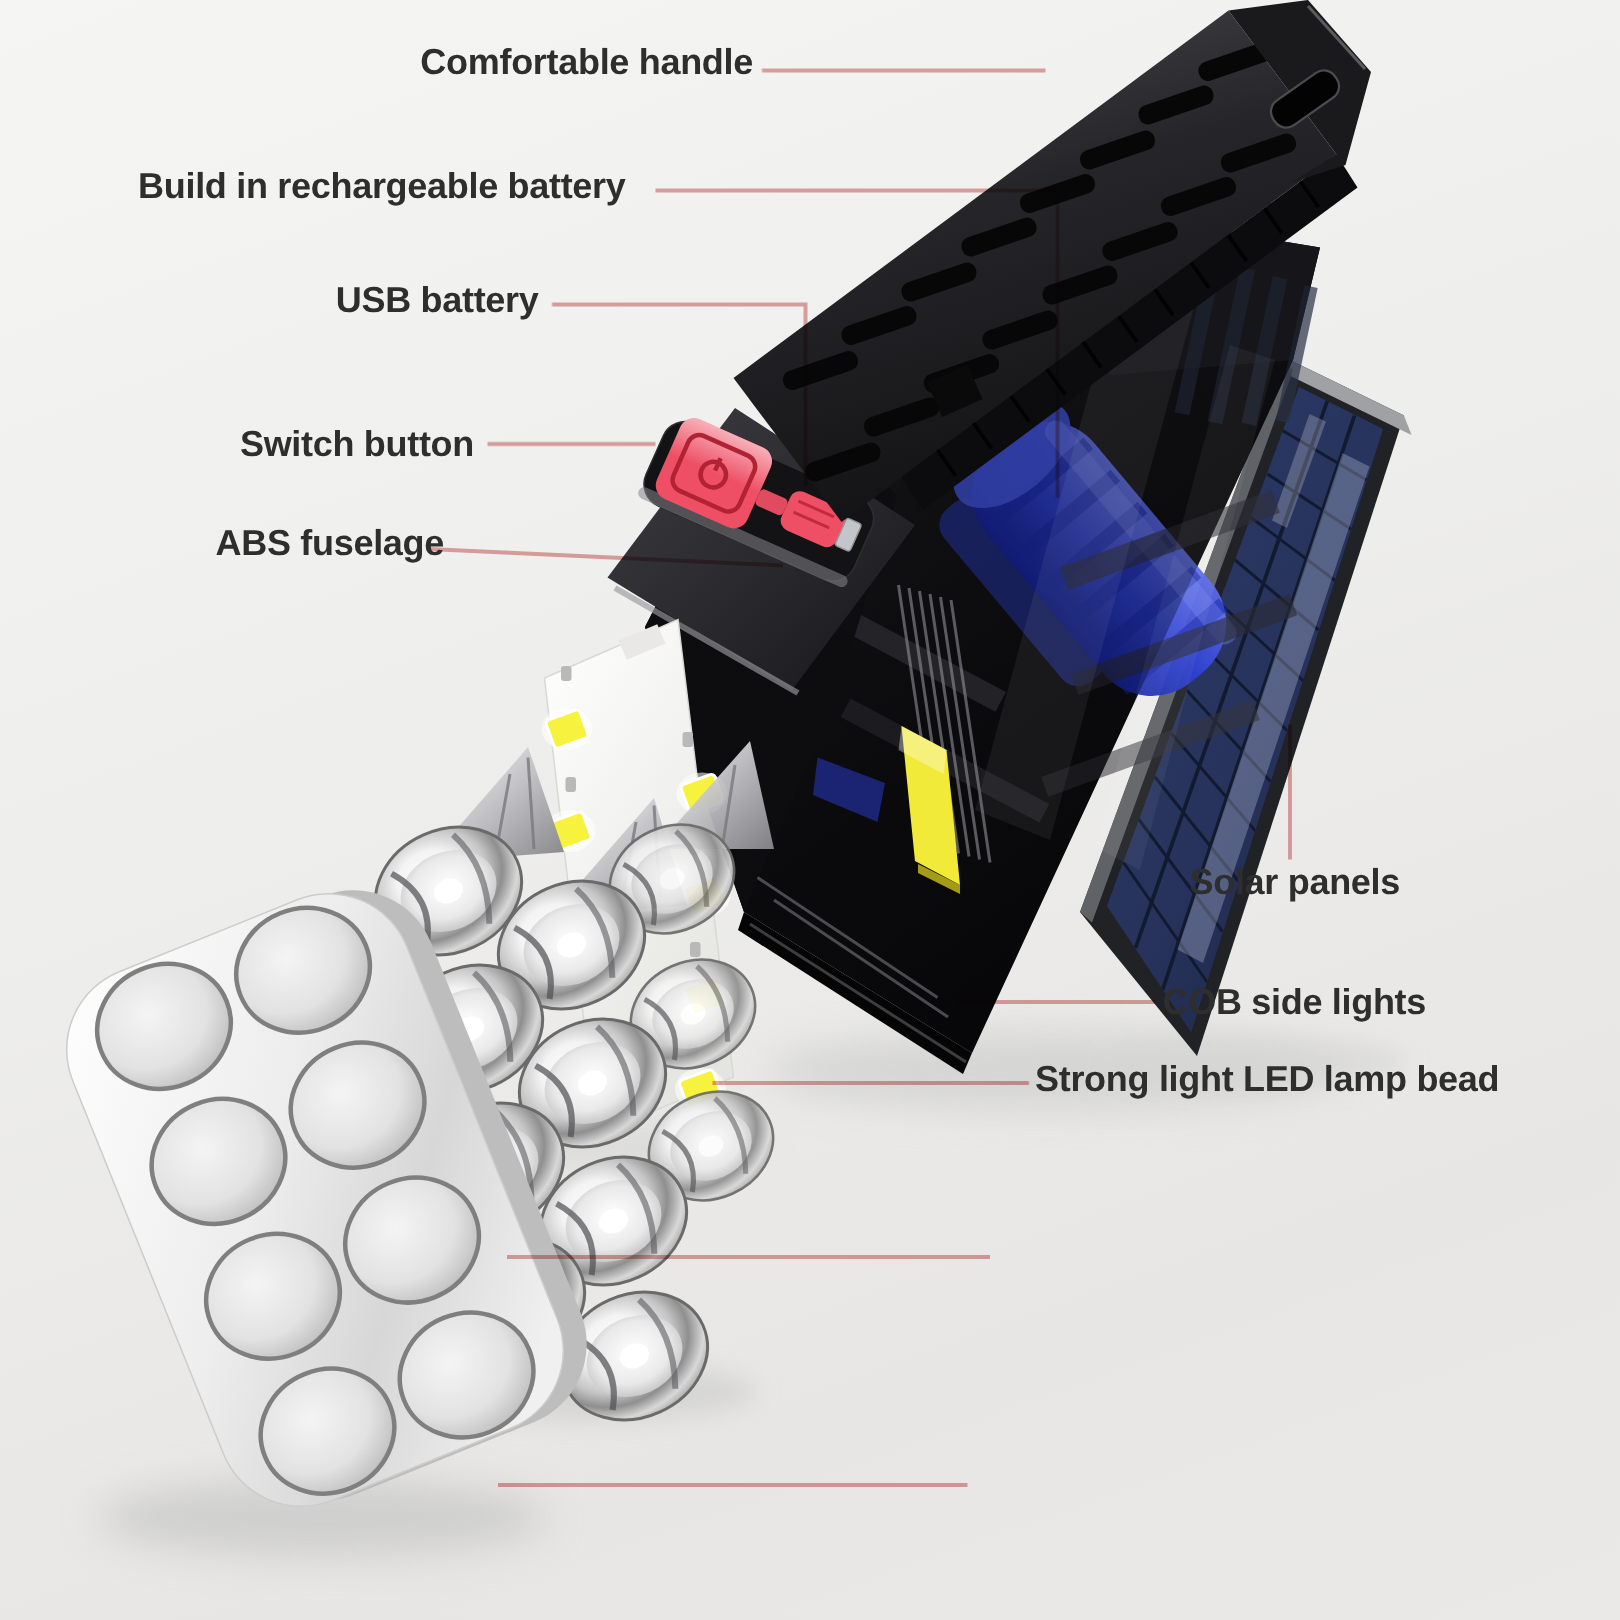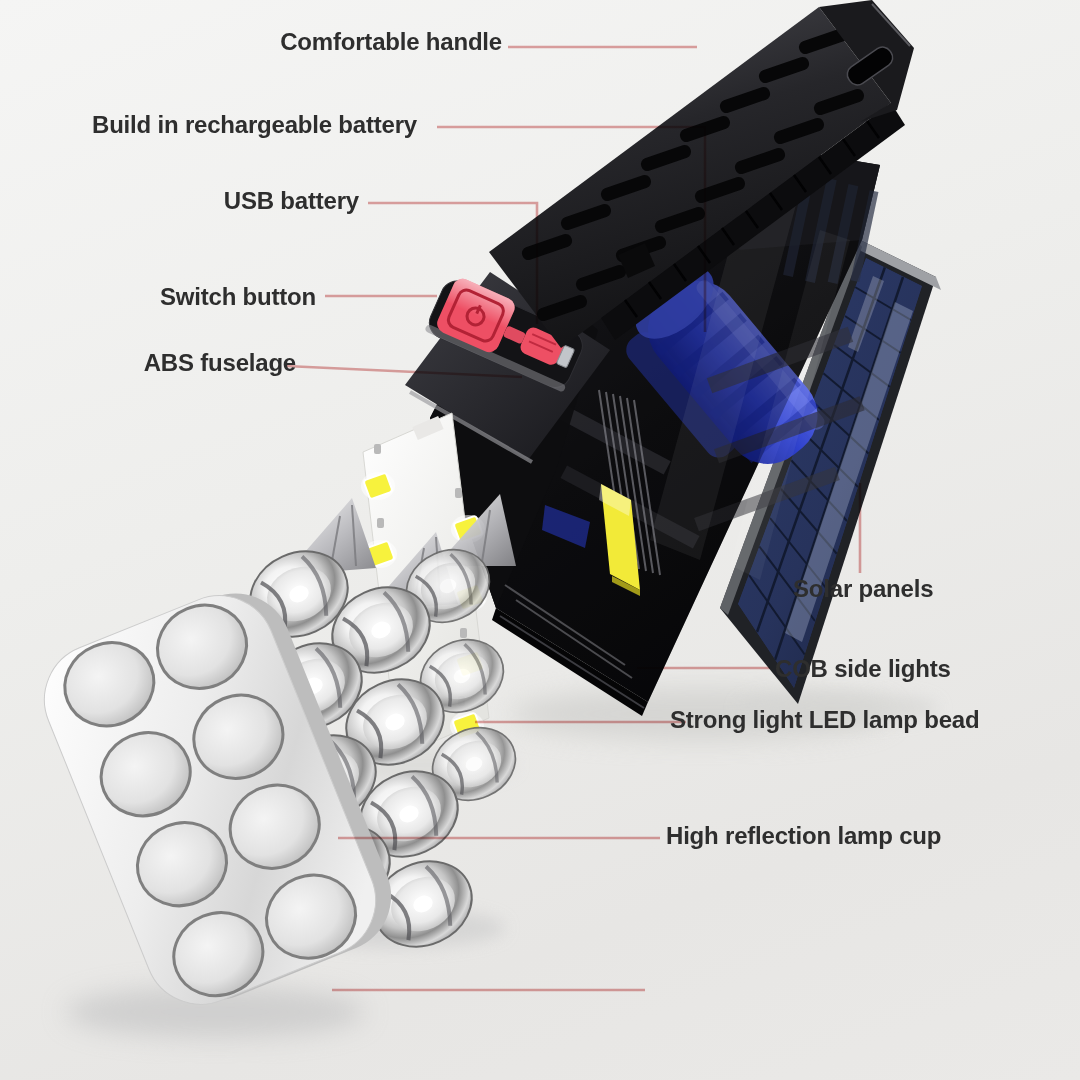--- a/index.html
+++ b/index.html
@@ -374,15 +374,14 @@
     </g>
   </svg>
 
   <div class="lbl" style="right:578px; top:29px;">Comfortable handle</div>
   <div class="lbl" style="right:663px; top:112px;">Build in rechargeable battery</div>
   <div class="lbl" style="right:721px; top:188px;">USB battery</div>
   <div class="lbl" style="right:764px; top:284px;">Switch button</div>
   <div class="lbl" style="right:784px; top:350px;">ABS fuselage</div>
   <div class="lbl" style="left:793px;  top:576px;">Solar panels</div>
   <div class="lbl" style="left:775px;  top:656px;text-align:center;">COB side lights</div>
-  <div class="lbl" style="left:670px;  top:707px;">Strong light LED lamp bead</div>
-  <div class="lbl" style="left:666px;  top:823px;">High reflection lamp cup</div>
+  <div class="lbl" style="left:690px;  top:707px;">Strong light LED lamp bead</div>
 </div>
 
 </body></html>

